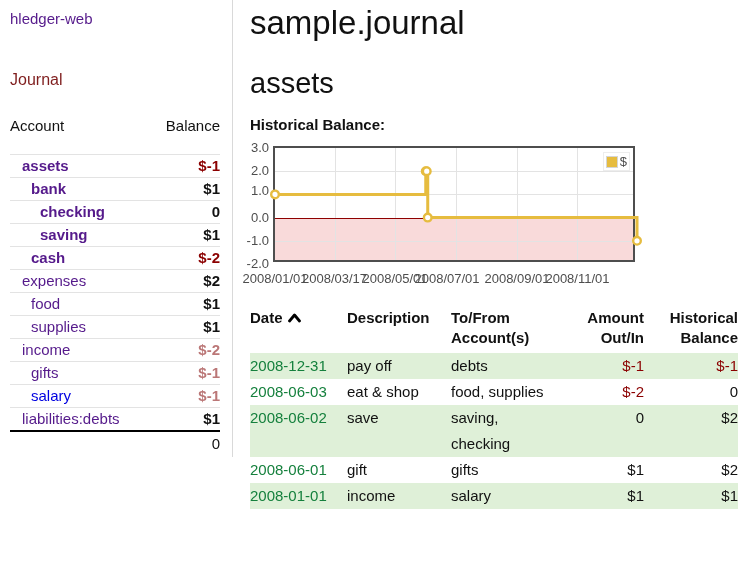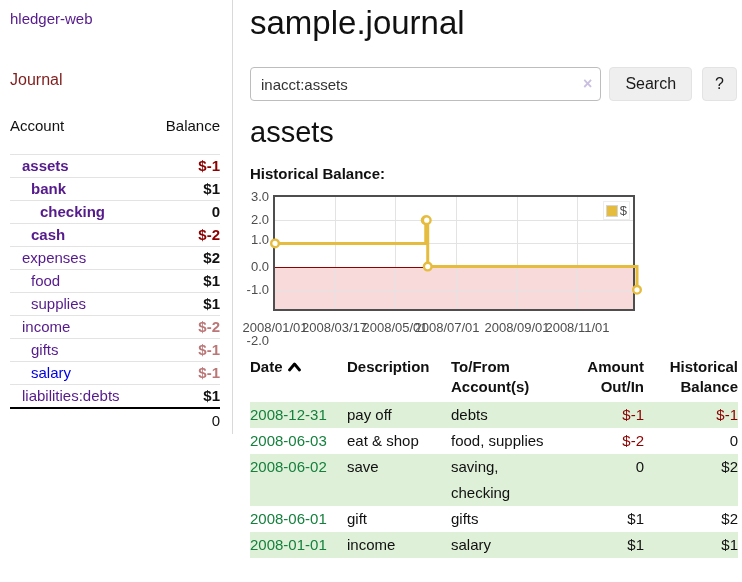--- a/index.html
+++ b/index.html
@@ -98,20 +98,24 @@
           </tr>
           <tr class="matched">
             <td style="padding-left: 21px;"><a class="acctlink">bank</a></td>
             <td class="bal plain">$1</td>
           </tr>
           <tr class="matched">
             <td style="padding-left: 30px;"><a class="acctlink">checking</a></td>
             <td class="bal plain">0</td>
           </tr>
           <tr class="matched">
+            <td style="padding-left: 30px;"><a class="acctlink">saving</a></td>
+            <td class="bal plain">$1</td>
+          </tr>
+          <tr class="matched">
             <td style="padding-left: 21px;"><a class="acctlink">cash</a></td>
             <td class="bal neg-strong">$-2</td>
           </tr>
           <tr class="">
             <td style="padding-left: 12px;"><a class="acctlink">expenses</a></td>
             <td class="bal plain">$2</td>
           </tr>
           <tr class="">
             <td style="padding-left: 21px;"><a class="acctlink">food</a></td>
             <td class="bal plain">$1</td>
@@ -142,28 +146,20 @@
           <td></td>
           <td class="bal" style="font-weight:400">0</td>
         </tr>
       </tfoot>
     </table>
   </aside>
 
   <main>
     <h1 class="title">sample.journal</h1>
 
-    <div class="searchrow">
-      <div class="searchbox">
-        <input value="inacct:assets" style="">
-        <span class="clear-x">×</span>
-      </div>
-      <button class="btn">Search</button>
-      <button class="btn help">?</button>
-    </div>
 
     <h2 class="acct-head">assets</h2>
     <h3 class="chart-head">Historical Balance:</h3>
 
     <div class="chart" id="chart">
         <div class="plot">
           <div class="plot-inner">
             <div class="negzone" style="top: 69.6px; height: 46.4px;"></div>
             <div class="grid-h" style="top: 23.2px;"></div>
             <div class="grid-h" style="top: 46.4px;"></div>
@@ -186,21 +182,21 @@
           <circle cx="150.75068493150684" cy="23.200000000000003" r="3.8" fill="#fff" stroke="#e6bc3f" stroke-width="2.4"></circle>
           <circle cx="151.74246575342465" cy="23.200000000000003" r="3.8" fill="#fff" stroke="#e6bc3f" stroke-width="2.4"></circle>
           <circle cx="152.73424657534247" cy="69.6" r="3.8" fill="#fff" stroke="#e6bc3f" stroke-width="2.4"></circle>
           <circle cx="362" cy="92.80000000000001" r="3.8" fill="#fff" stroke="#e6bc3f" stroke-width="2.4"></circle>
         </svg>
         <div class="ylab" style="top: -6px;">3.0</div>
         <div class="ylab" style="top: 17.2px;">2.0</div>
         <div class="ylab" style="top: 37px;">1.0</div>
         <div class="ylab" style="top: 63.6px;">0.0</div>
         <div class="ylab" style="top: 86.8px;">-1.0</div>
-        <div class="ylab" style="top: 110px; margin-top: 28px;">-2.0</div>
+        <div class="ylab" style="top: 110px;">-2.0</div>
         <div class="xlab" style="left: 25px;">2008/01/01</div>
         <div class="xlab" style="left: 84.5068px;">2008/03/17</div>
         <div class="xlab" style="left: 145.005px;">2008/05/01</div>
         <div class="xlab" style="left: 197px;">2008/07/01</div>
         <div class="xlab" style="left: 266.995px;">2008/09/01</div>
         <div class="xlab" style="left: 327.493px;">2008/11/01</div>
       </div>
 
     <table class="register">
       <colgroup>

